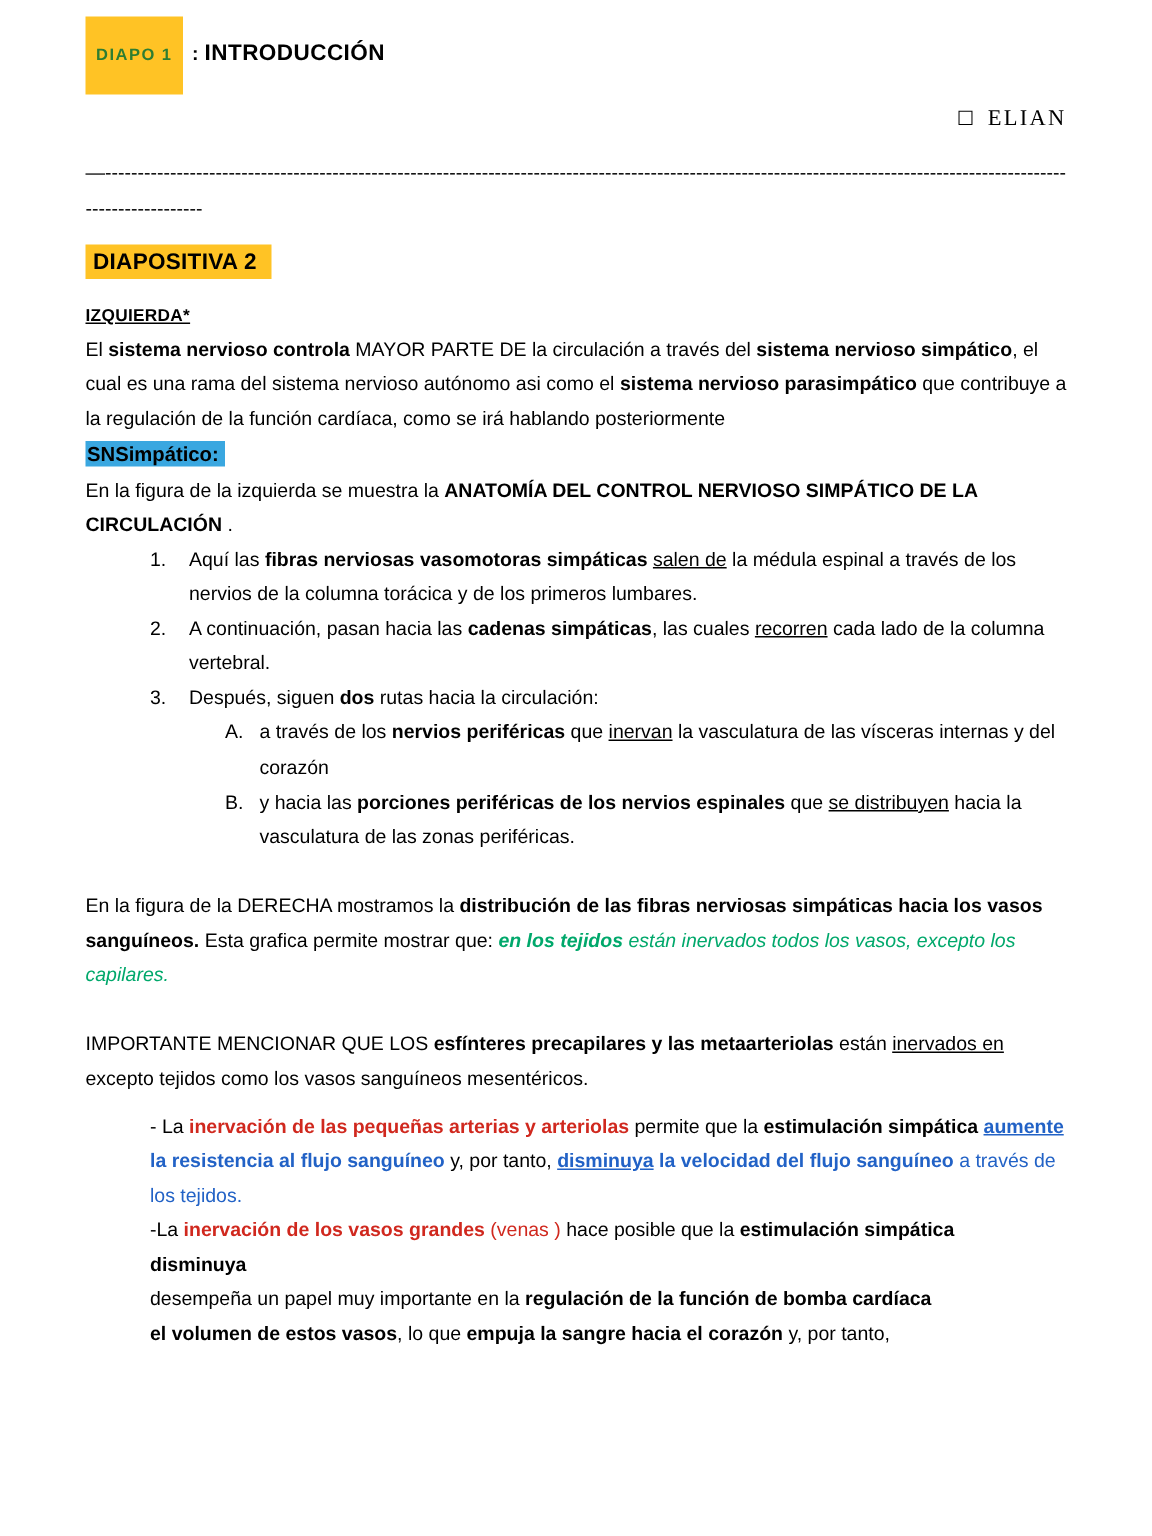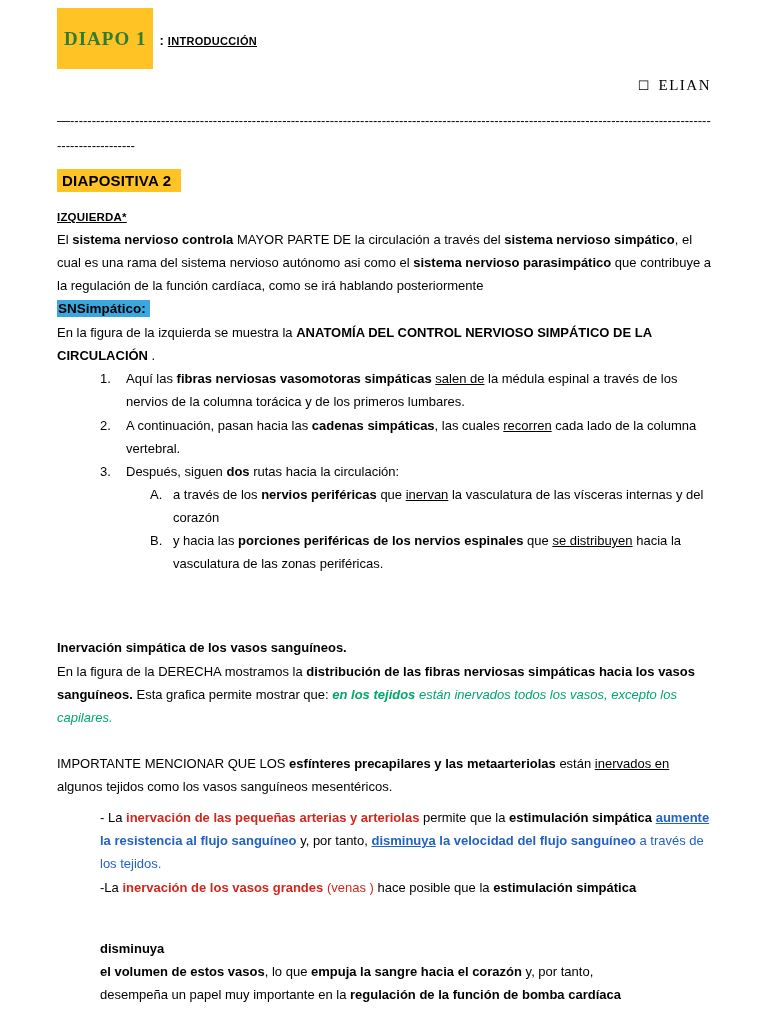--- a/index.html
+++ b/index.html
@@ -4,35 +4,35 @@
 <style>
   * { margin:0; padding:0; box-sizing:border-box; }
   html,body { background:#ffffff; }
   body {
     width:768px; height:1024px; overflow:hidden;
     font-family:"Liberation Sans","DejaVu Sans",sans-serif;
     font-size:13px; color:#000; 
   }
   .page { padding:24px 57px 0 57px; line-height:1.78; }
 
-  .b  { font-weight:700;margin-top:38px; }
+  .b  { font-weight:700; }
   .u  { text-decoration:underline; }
   .i  { font-style:italic; }
   .red   { color:var(--red-text); }
   .blue  { color:var(--blue-text); }
   .green { color:var(--green-text); }
 
   .hdr { line-height:1.6; }
   .badge1 {
     background:var(--yellow-highlight); color:var(--green-title);
-    font-family:Liberation Serif, serif;
-    font-weight:700; font-size:19px; letter-spacing:1px; padding:20px 7px;
+    font-family:Liberation Sans, sans-serif;
+    font-weight:700; font-size:11px; letter-spacing:1px; padding:20px 7px;
   }
   .hdr-sep { font-weight:700; margin:0 4px 0 6px; }
-  .hdr-title { font-weight:700; font-size:11px; text-decoration:underline; letter-spacing:.3px; }
+  .hdr-title { font-weight:700; font-size:15px; letter-spacing:.3px; }
 
   .check-line {
     margin-top:18px; padding-left:43px;
     font-family:"Liberation Serif","DejaVu Serif",serif;
     font-size:15px; letter-spacing:1.5px;text-align:right;
   }
   .checkbox { font-size:13px; margin-right:9px; letter-spacing:0; }
 
   .divider { margin-top:10px; word-break:break-all; line-height:1.9; }
 
@@ -105,37 +105,36 @@
     <div class="li sub">
         <span class="num">B.</span>
         <span class="txt"><span>y hacia las </span><span class="b">porciones periféricas de los nervios espinales</span><span> que </span><span class="u">se distribuyen</span><span> hacia la vasculatura de las zonas periféricas.</span></span>
       </div>
 
   </div>
 
   <div class="spacer"></div>
 
 
-  <p class="b">Inervación simpática de los vasos sanguíneos.</p>
 
   <p><span>En la figura de la DERECHA mostramos la </span><span class="b">distribución de las fibras nerviosas simpáticas hacia los vasos sanguíneos.</span><span>   Esta grafica permite mostrar que: </span><span class="b i green">en los tejidos</span><span class="i green"> están inervados todos los vasos, excepto los capilares.</span></p>
 
   <div class="spacer"></div>
 
-  <p><span>IMPORTANTE MENCIONAR QUE LOS </span><span class="b">esfínteres precapilares y las metaarteriolas</span><span> están </span><span class="u">inervados en</span><span> algunos tejidos como los vasos sanguíneos mesentéricos.</span></p>
+  <p><span>IMPORTANTE MENCIONAR QUE LOS </span><span class="b">esfínteres precapilares y las metaarteriolas</span><span> están </span><span class="u">inervados en</span><span> excepto tejidos como los vasos sanguíneos mesentéricos.</span></p>
 
   <div class="spacer-sm"></div>
 
   <div class="indent-block">
 
     <p><span>- La </span><span class="b red">inervación de las pequeñas arterias y arteriolas</span><span> permite que la </span><span class="b">estimulación simpática</span><span> </span><span class="b u blue">aumente</span><span class="b blue"> la resistencia al flujo sanguíneo</span><span> y, por tanto, </span><span class="b u blue">disminuya</span><span class="b blue"> la velocidad del flujo sanguíneo</span><span class="blue"> a través de los tejidos.</span></p>
 
     <p><span> -La </span><span class="b red">inervación de los vasos grandes</span><span> </span><span class="red">(venas )</span><span> hace posible que la </span><span class="b">estimulación simpática</span></p>
 
     <p class="b">disminuya</p>
 
+    <p><span>desempeña un papel muy importante en la </span><span class="b">regulación de la función de bomba cardíaca</span></p>
+
     <p><span class="b">el volumen de estos vasos</span><span>, lo que </span><span class="b">empuja la sangre hacia el corazón</span><span> y, por tanto,</span></p>
-
-    <p><span>desempeña un papel muy importante en la </span><span class="b">regulación de la función de bomba cardíaca</span></p>
 
   </div>
 
 </div>
 
 </body></html>

